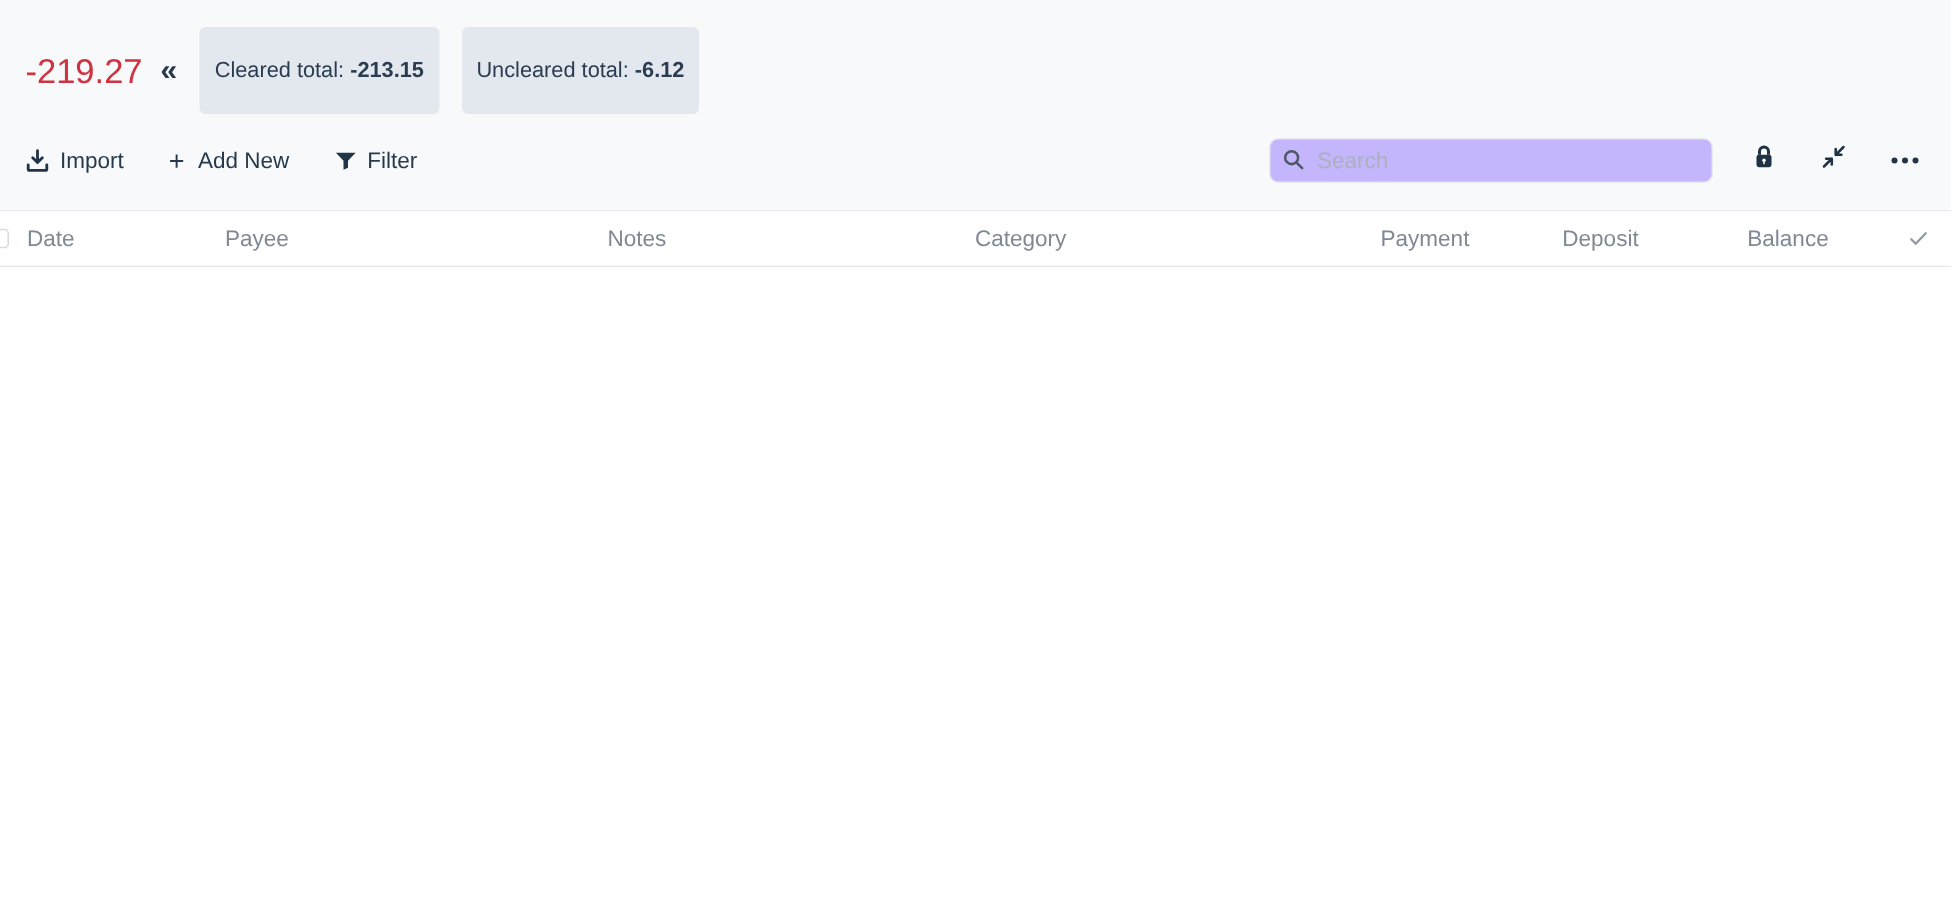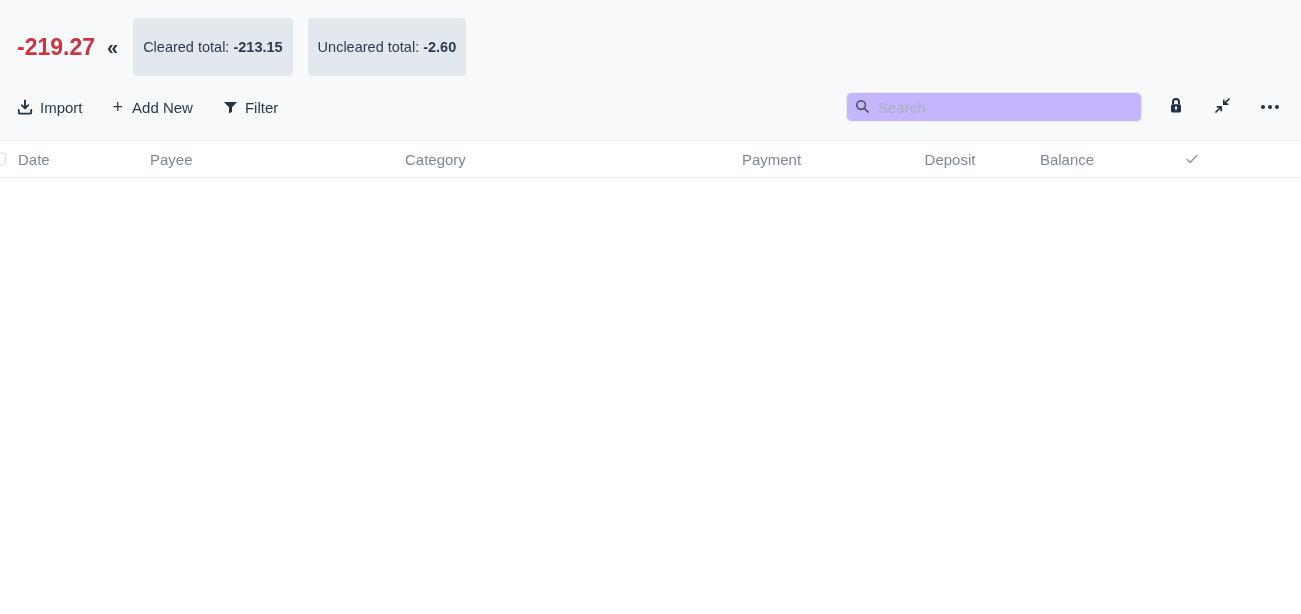--- a/index.html
+++ b/index.html
@@ -14,21 +14,21 @@
   .topbar {
     background:#f8f9fb;
     border-bottom:1px solid #e9ebef;
     height:141px;
     padding:9px 18px 0 17px;
   }
   .page-title {
     margin:0; font-size:27px; font-weight:700; color:#222b3a; letter-spacing:.2px;
   }
   .balance-row { display:flex; align-items:center; margin-top:9px; }
-  .account-balance { font-size:23px; font-weight:700; color:#ce3340; }
+  .account-balance { font-size:23px; font-weight:400; color:#ce3340; }
   .collapse-chevrons {
     font-size:20px; font-weight:700; color:#29384a; margin-left:12px; cursor:pointer; line-height:1;
   }
   .badge {
     background:#e3e8ef; border-radius:4px; padding:21px 10px;
     font-size:14.5px; color:#2c3c50; margin-left:15px; white-space:nowrap;
   }
   .badge .v { font-weight:700; }
   .badge:first-of-type { margin-left:26px; }
 
@@ -72,21 +72,21 @@
 </style>
 </head>
 <body>
 
 <div class="topbar">
 
   <div class="balance-row">
     <span class="account-balance">-219.27</span>
     <span class="collapse-chevrons">«</span>
     <span class="badge"><span>Cleared total:</span>&nbsp;<span class="v">-213.15</span></span>
-    <span class="badge"><span>Uncleared total:</span>&nbsp;<span class="v">-2.60</span></span>
+    <span class="badge"><span>Uncleared total:</span>&nbsp;<span class="v">-6.12</span></span>
   </div>
 
   <div class="toolbar">
     <div class="tool-btn">
       <span>
           <svg width="16" height="16" viewBox="0 0 16 16">
             <path d="M8 1.5v7.5M4.8 6.2L8 9.4l3.2-3.2" stroke="#223447" stroke-width="1.9" fill="none" stroke-linecap="round" stroke-linejoin="round"></path>
             <path d="M1.8 11v2.6a1 1 0 0 0 1 1h10.4a1 1 0 0 0 1-1V11" stroke="#223447" stroke-width="1.9" fill="none" stroke-linecap="round"></path>
           </svg>
         </span>
@@ -133,20 +133,21 @@
           <i></i>
         </span>
     </div>
   </div>
 </div>
 
 <div class="grid-row thead">
   <span class="edge-cb"></span>
   <span>Date</span>
   <span>Payee</span>
+  <span>Notes</span>
   <span>Category</span>
   <span class="num">Payment</span>
   <span class="num">Deposit</span>
   <span class="num">Balance</span>
   <span class="status-cell">
       <svg width="14" height="14" viewBox="0 0 16 16">
         <path d="M2.5 8.6l3.4 3.4 7.6-8" stroke="#8e97a3" stroke-width="1.7" fill="none" stroke-linecap="round" stroke-linejoin="round"></path>
       </svg>
     </span>
 </div>

